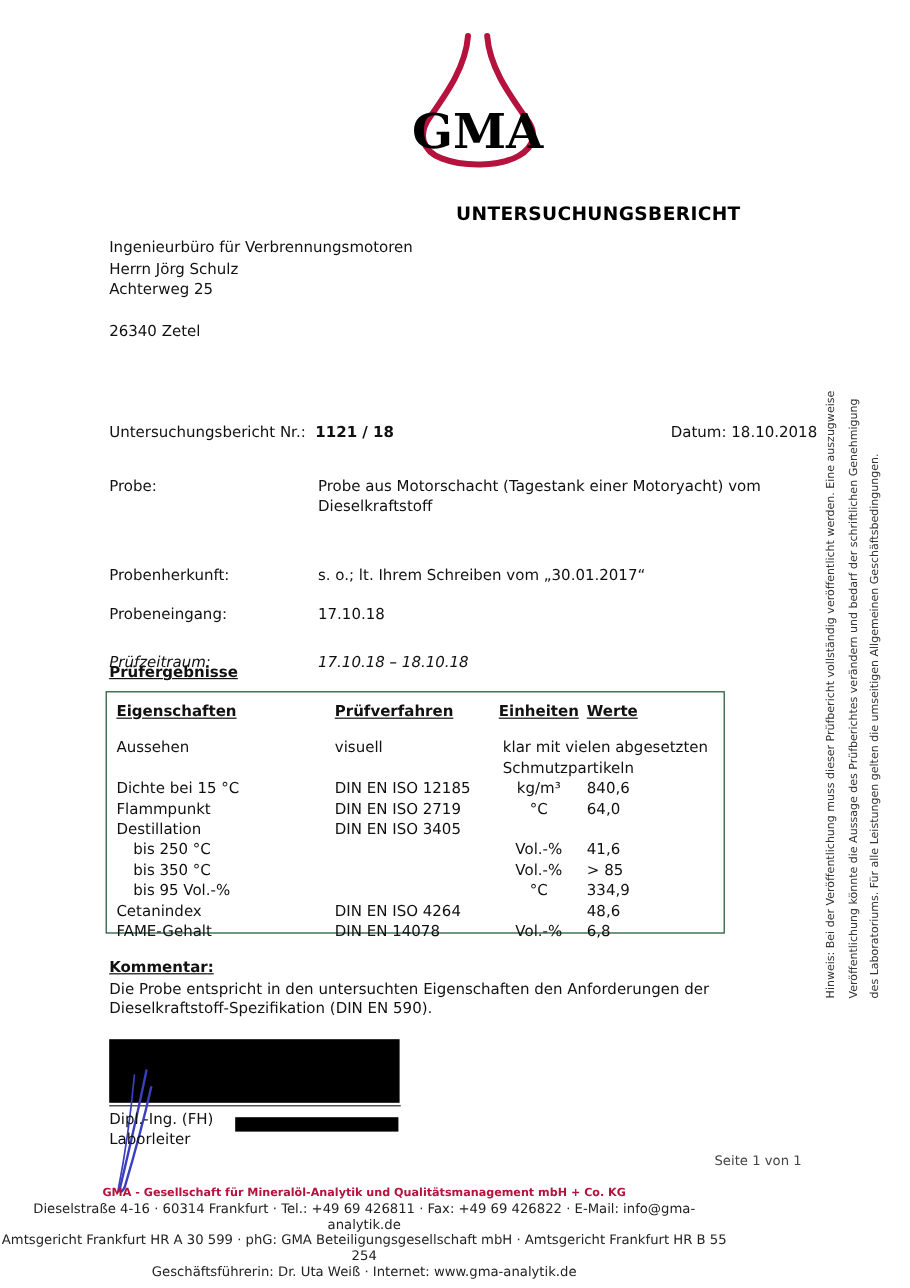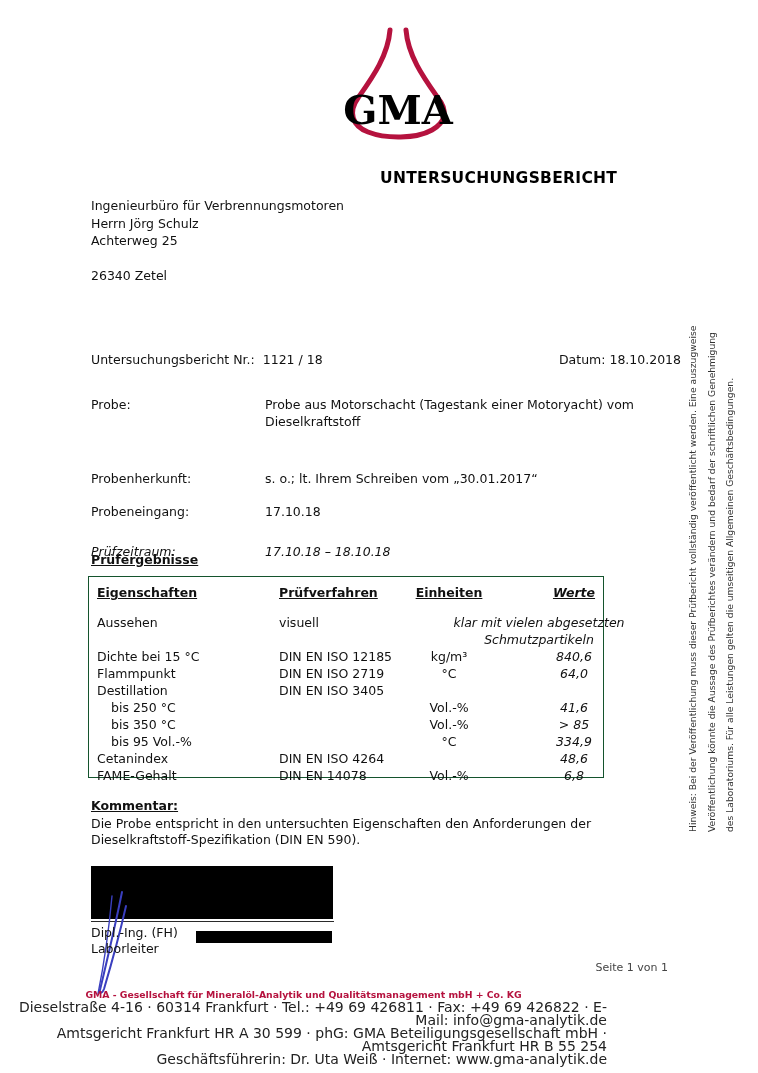--- a/index.html
+++ b/index.html
@@ -63,21 +63,21 @@
   
   .meta-row {
     position: absolute;
     left: 91px;
     top: 352px;
     width: 590px;
     font-size: 12.5px;
   }
   .meta-row .label { display: inline; }
   .meta-row .num {
-    font-weight: normal;
+    font-weight: bold;
     margin-left: 8px;
   }
   .meta-row .date {
     position: absolute;
     right: 0;
     top: 0;
     white-space: nowrap;
   }
 
   
@@ -124,21 +124,21 @@
   .trow {
     position: absolute;
     left: 0;
     width: 100%;
     height: 17px;
     font-size: 12.5px;
   }
   .c-prop  { position: absolute; left: 8px; }
   .c-meth  { position: absolute; left: 190px; }
   .c-unit  { position: absolute; left: 300px; width: 120px; text-align: center; }
-  .c-val   { position: absolute; left: 400px; width: 170px; text-align: center; font-style: italic; }
+  .c-val   { position: absolute; left: 400px; width: 170px; text-align: left; }
   .c-val.wide { left: 330px; width: 240px; }
   .thead span {
     font-weight: bold;
     text-decoration: underline;
   }
   .indent { padding-left: 14px; }
 
   
   #head-kommentar { top: 798px; }
   #head-kommentar .plain {
@@ -217,23 +217,22 @@
     text-align: center;
   }
   .footer .f1 {
     color: #B5123E;
     font-weight: bold;
     font-size: 9.3px;
     line-height: 13px;
   }
   .footer .fl-line {
     color: #222;
-    font-size: 14px;
+    font-size: 11px;
     line-height: 13px;
-    text-align: right;
   }
 </style>
 </head>
 <body>
 
 <div class="logo-wrap">
   <svg class="logo-svg" width="140" height="120" viewBox="0 0 140 120">
     <path d="M62 8 C60 34, 44 56, 30 76 C20 90, 24 104, 40 110 C58 117, 88 117, 104 108 C118 100, 120 88, 110 76 C96 56, 80 34, 78 8" fill="none" stroke="#B5123E" stroke-width="5" stroke-linecap="round"></path>
   </svg>
   <div class="logo-text">GMA</div>

